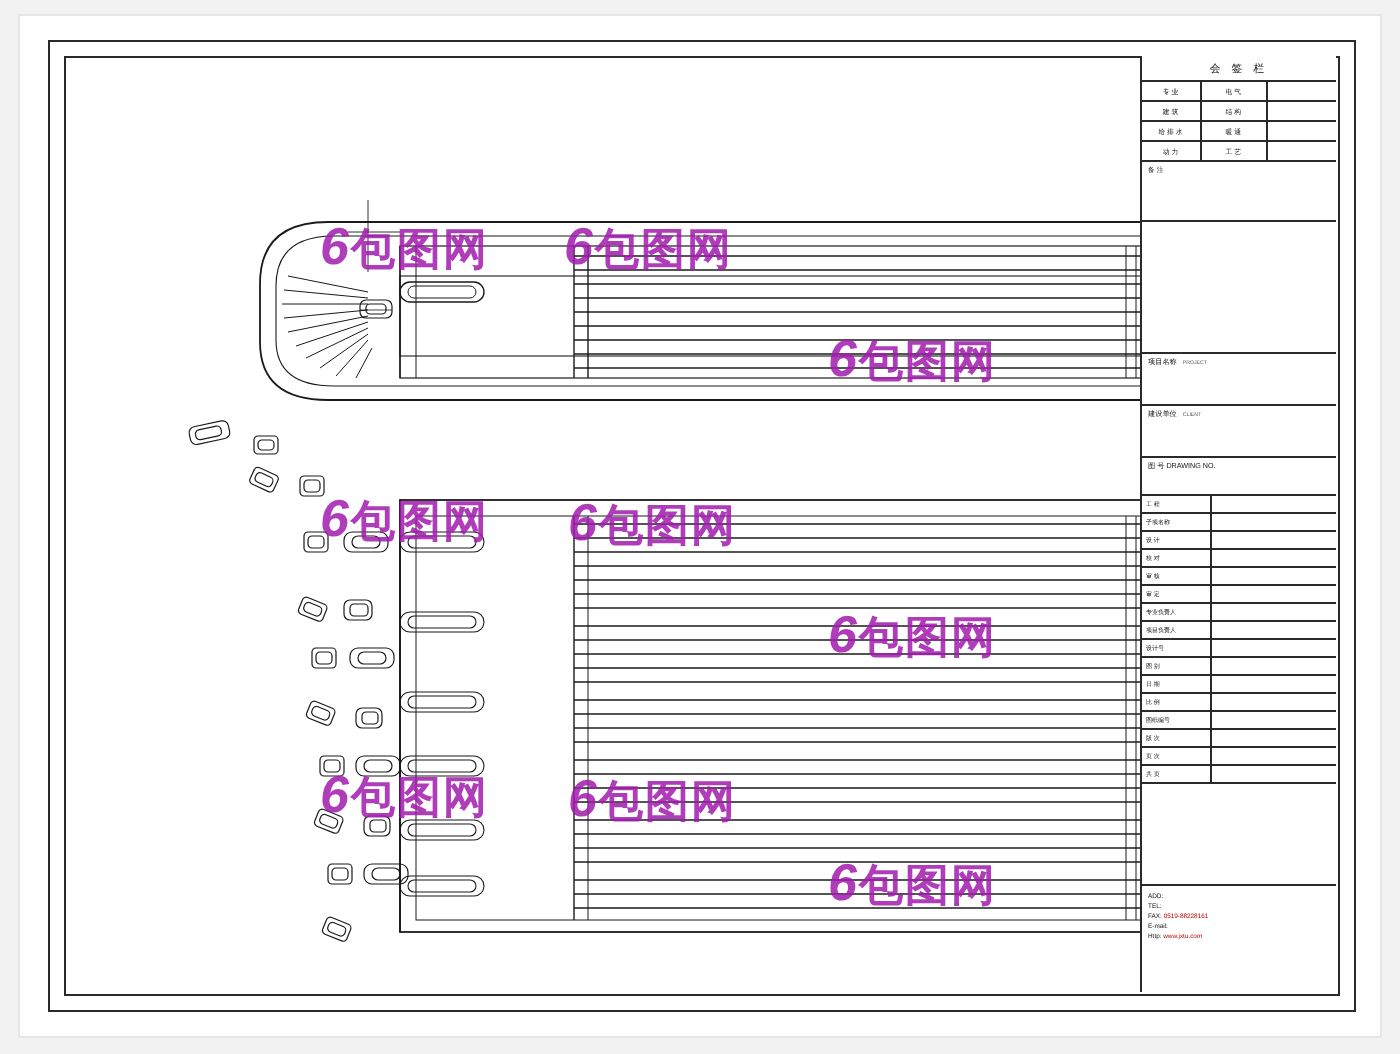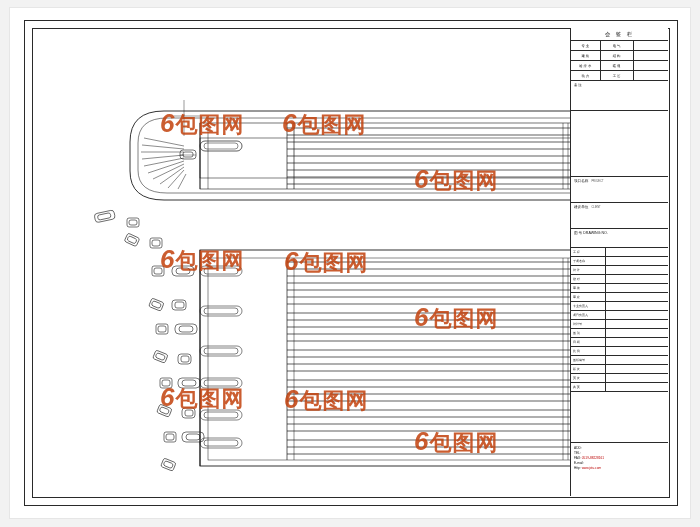--- a/index.html
+++ b/index.html
@@ -174,21 +174,21 @@
   .drawing svg { display: block; }
 
   
   .wm-layer {
     position: absolute;
     inset: 0;
     pointer-events: none;
   }
   .wm {
     position: absolute;
-    color: #c2410c;
+    color: #a21caf;
     font-size: 22px;
     font-weight: bold;
     letter-spacing: 1px;
     white-space: nowrap;
     opacity: .85;
   }
   .wm .six {
     font-size: 26px;
     font-style: italic;
   }

